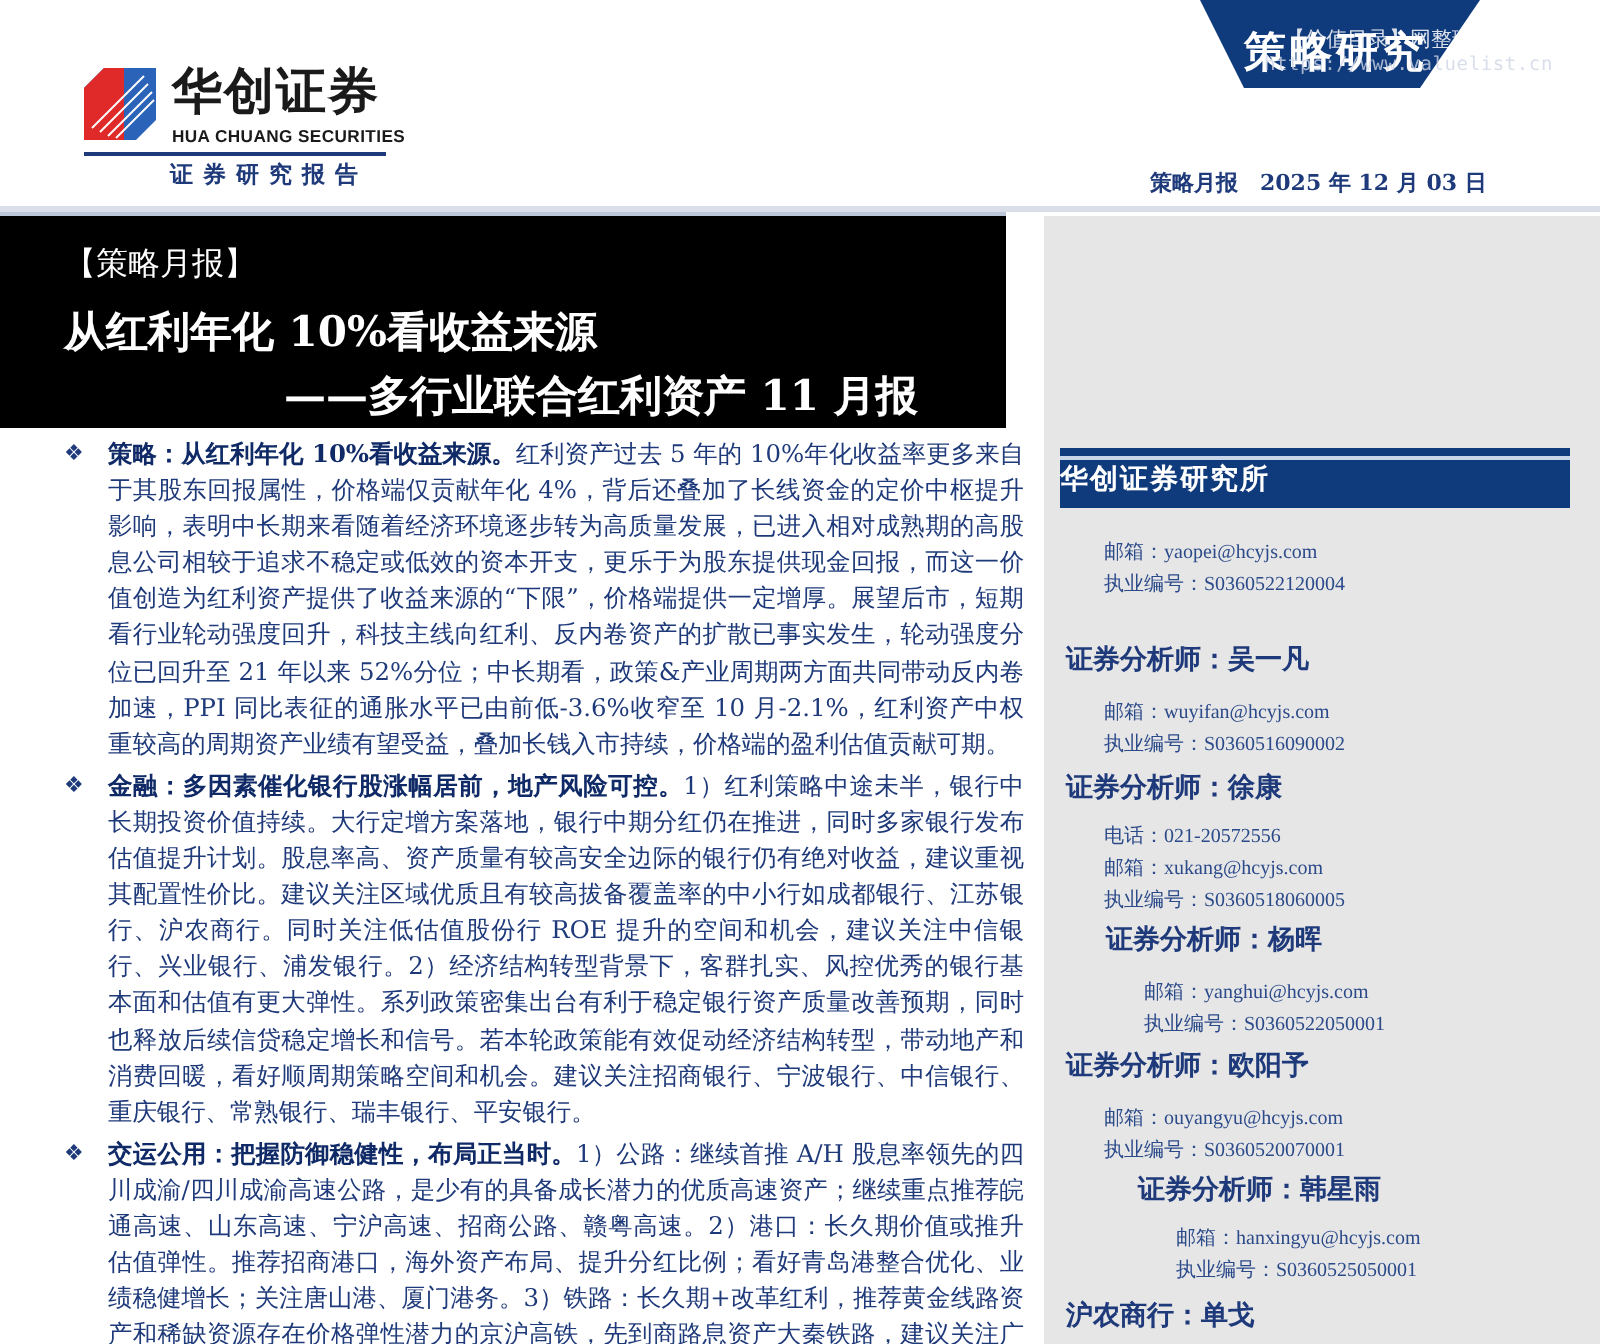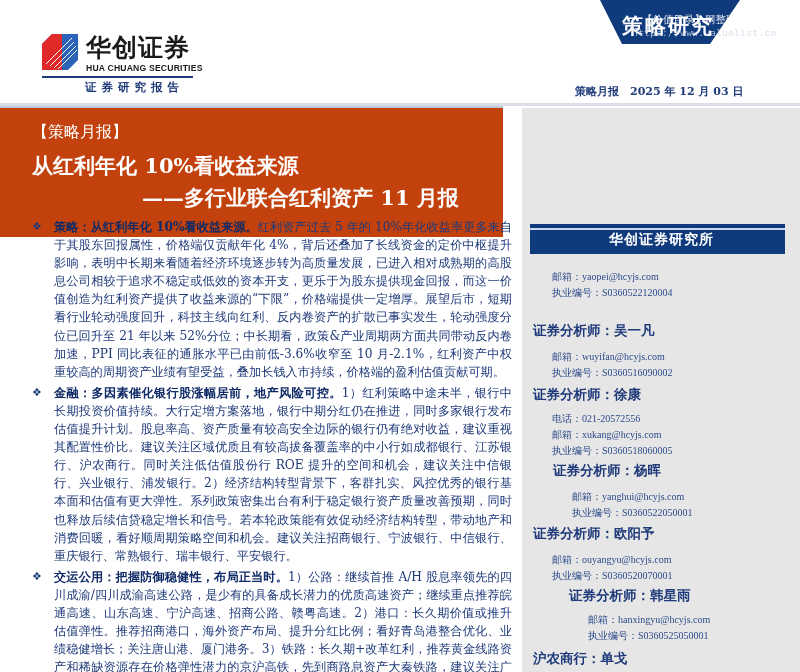--- a/index.html
+++ b/index.html
@@ -2,44 +2,44 @@
 <html><head>
 <meta charset="utf-8">
 <style>
   * { margin: 0; padding: 0; box-sizing: border-box; }
   html, body { width: 800px; height: 672px; overflow: hidden; background: #ffffff; }
   body { position: relative; font-family: "DejaVu Serif", "Liberation Serif", serif; color: #1f3a7a; }
 
   
   .logo { position: absolute; left: 42px; top: 32px; width: 150px; height: 46px; }
   .logo-mark { position: absolute; left: 0; top: 2px; width: 36px; height: 36px; }
-  .logo-cn { position: absolute; left: 44px; top: 0; font-family: Liberation Sans, sans-serif; font-weight: bold; font-size: 25px; color: #1a1a1a; letter-spacing: 1px; line-height: 30px; }
+  .logo-cn { position: absolute; left: 44px; top: 0; font-family: Liberation Serif, serif; font-weight: bold; font-size: 25px; color: #1a1a1a; letter-spacing: 1px; line-height: 30px; }
   .logo-en { position: absolute; left: 44px; top: 31px; font-family: "Liberation Sans", sans-serif; font-weight: bold; font-size: 8.6px; color: #1a1a1a; letter-spacing: 0.2px; white-space: nowrap; }
   .logo-rule { position: absolute; left: 42px; top: 76px; width: 151px; height: 1.5px; background: #1f3a7a; }
   .report-type { position: absolute; left: 85px; top: 80px; font-size: 11.5px; font-weight: bold; color: #1f3a7a; letter-spacing: 5px; }
 
   .banner { position: absolute; left: 600px; top: 0; width: 200px; height: 44px; }
   .banner-text { position: absolute; left: 622px; top: 12px; font-size: 21px; font-weight: bold; color: #ffffff; letter-spacing: 2px; }
   .wm-1 { position: absolute; left: 642px; top: 13px; font-family: "DejaVu Sans", sans-serif; font-size: 10.5px; color: #ffffff; opacity: 0.85; }
   .wm-2 { position: absolute; left: 632px; top: 27px; font-family: "DejaVu Sans Mono", monospace; font-size: 9.5px; color: #cfd6e6; opacity: 0.8; letter-spacing: 0.3px; }
 
   .header-date { position: absolute; left: 575px; top: 84px; font-size: 11px; font-weight: bold; color: #1f3a7a; white-space: nowrap; }
 
   
   .top-band { position: absolute; left: 0; top: 103px; width: 800px; height: 3px; background: #d9dee8; }
-  .title-block { position: absolute; left: 0; top: 106px; width: 503px; height: 131px; background: #c2410c; border-top: 2px solid #bcc7da; }
+  .title-block { position: absolute; left: 0; top: 106px; width: 503px; height: 108px; background: #000000; border-top: 2px solid #bcc7da; }
   .title-tag { position: absolute; left: 32px; top: 14px; font-size: 16px; color: #ffffff; }
   .title-main { position: absolute; left: 32px; top: 44px; font-size: 21px; font-weight: bold; color: #ffffff; white-space: nowrap; }
   .title-sub { position: absolute; left: 142px; top: 76px; font-size: 21px; font-weight: bold; color: #ffffff; white-space: nowrap; }
 
   
   .sidebar { position: absolute; left: 522px; top: 108px; width: 278px; height: 564px; background: #e6e6e6; }
   .inst-bar { position: absolute; left: 530px; top: 224px; width: 255px; height: 30px; background: #0f3a7c; border-top: 3px solid #0f3a7c; }
   .inst-bar-line { position: absolute; left: 530px; top: 228px; width: 255px; height: 2px; background: #c9d6ea; }
-  .inst-name { position: absolute; left: 530px; top: 231px; width: 263px; text-align: center; font-size: 14px; font-weight: bold; color: #ffffff; letter-spacing: 1px; }
+  .inst-name { position: absolute; left: 530px; top: 231px; width: 263px; font-size: 14px; font-weight: bold; color: #ffffff; letter-spacing: 1px; }
 
   .analyst { position: absolute; left: 533px; width: 260px; }
   .analyst-name { font-size: 13.5px; font-weight: bold; color: #1f3a7a; line-height: 18px; }
   .analyst-line { font-size: 10px; color: #2b4a8a; line-height: 16px; font-family: "Liberation Serif", serif; }
   .analyst-line .lbl { color: #2b4a8a; padding-left: 19px; }
 
   
   .body { position: absolute; left: 32px; top: 218px; width: 480px; }
   .para { position: relative; padding-left: 22px; font-size: 12.2px; line-height: 18.1px; color: #1f3a7a; text-align: justify; margin-bottom: 3px; }
   .para .bullet { position: absolute; left: 0; top: 0; width: 14px; height: 18px; color: #1f3a7a; font-size: 11px; line-height: 18px; }

